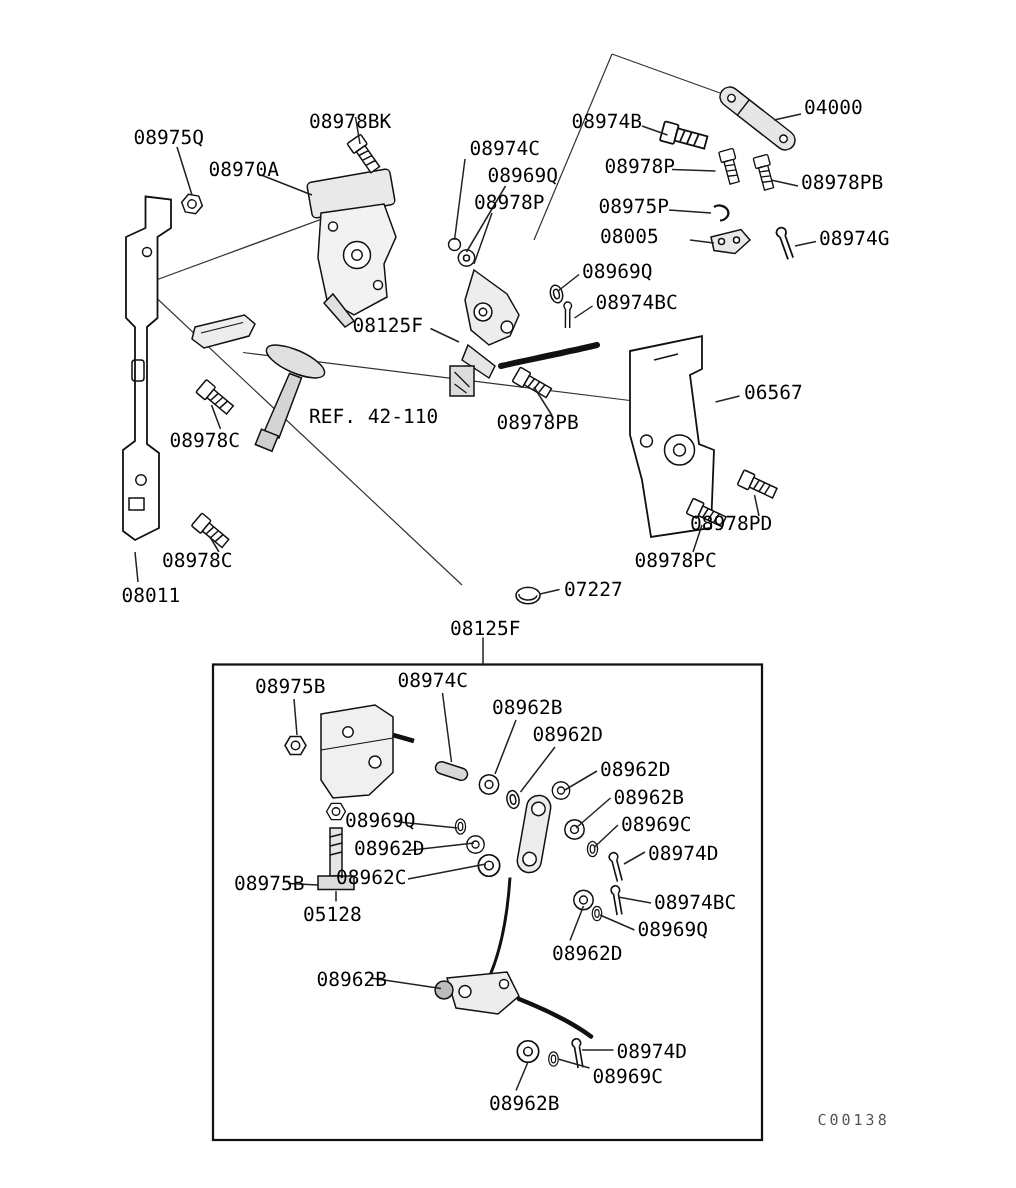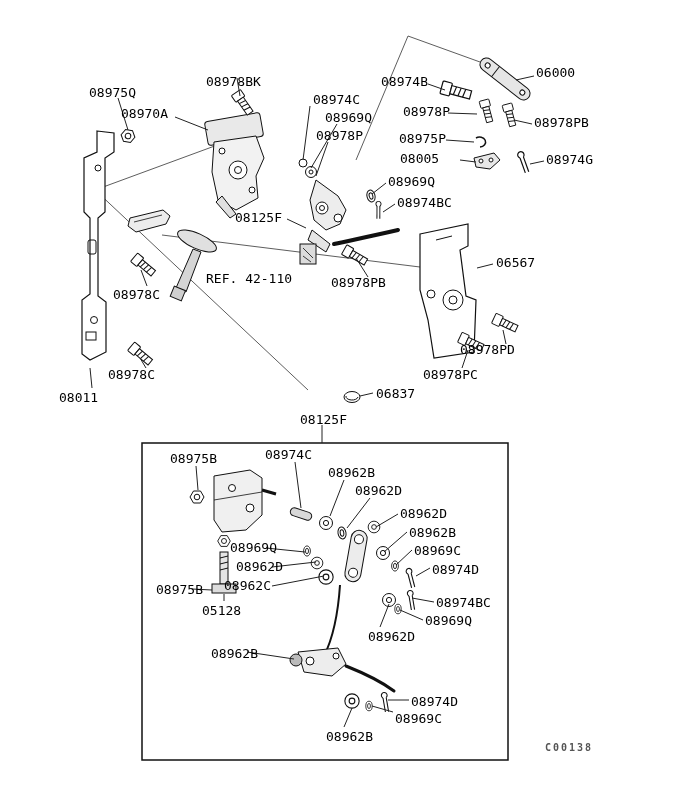--- a/index.html
+++ b/index.html
@@ -9,21 +9,20 @@
     overflow:hidden;
   }
   svg.art { position:absolute; left:0; top:0; }
   .lbl {
     position:absolute; font-size:13px; line-height:15px; color:#000;
     white-space:nowrap;
   }
   .code {
     position:absolute; font-size:10px; color:#555; letter-spacing:2px;
     white-space:nowrap;
-    font-weight:bold;
   }
 </style>
 </head>
 <body>
 
 <div class="page">
 
   <svg class="art" width="677" height="792" viewBox="0 0 677 792">
     <defs>
       <g id="bolt" stroke="#111" stroke-width="1" fill="#fff">
@@ -235,44 +234,44 @@
       <line x1="423" y1="620" x2="400" y2="610"></line>
       <line x1="380" y1="627" x2="389" y2="604"></line>
       <line x1="247" y1="652" x2="294" y2="659"></line>
       <line x1="409" y1="700" x2="388" y2="700"></line>
       <line x1="393" y1="712" x2="372" y2="706"></line>
       <line x1="344" y1="727" x2="352" y2="708"></line>
     </g>
   </svg>
 
   <div class="lbl" style="left:89px;top:85px">08975Q</div>
-  <div class="lbl" style="left:121px;top:106px">08970A</div>
+  <div class="lbl" style="left:139px;top:106px">08970A</div>
   <div class="lbl" style="left:206px;top:74px">08978BK</div>
   <div class="lbl" style="left:313px;top:92px">08974C</div>
   <div class="lbl" style="left:325px;top:110px">08969Q</div>
   <div class="lbl" style="left:316px;top:128px">08978P</div>
   <div class="lbl" style="left:381px;top:74px">08974B</div>
-  <div class="lbl" style="left:536px;top:65px">06000</div>
+  <div class="lbl" style="left:536px;top:65px">04000</div>
   <div class="lbl" style="left:403px;top:104px">08978P</div>
   <div class="lbl" style="left:534px;top:115px">08978PB</div>
   <div class="lbl" style="left:399px;top:131px">08975P</div>
   <div class="lbl" style="left:400px;top:151px">08005</div>
   <div class="lbl" style="left:546px;top:152px">08974G</div>
   <div class="lbl" style="left:388px;top:174px">08969Q</div>
   <div class="lbl" style="left:397px;top:195px">08974BC</div>
   <div class="lbl" style="left:235px;top:210px">08125F</div>
   <div class="lbl" style="left:206px;top:271px">REF. 42-110</div>
   <div class="lbl" style="left:331px;top:275px">08978PB</div>
   <div class="lbl" style="left:496px;top:255px">06567</div>
   <div class="lbl" style="left:113px;top:287px">08978C</div>
   <div class="lbl" style="left:460px;top:342px">08978PD</div>
   <div class="lbl" style="left:423px;top:367px">08978PC</div>
   <div class="lbl" style="left:108px;top:367px">08978C</div>
-  <div class="lbl" style="left:59px;top:390px">08011</div>
-  <div class="lbl" style="left:376px;top:386px">06837</div>
+  <div class="lbl" style="left:81px;top:390px">08011</div>
+  <div class="lbl" style="left:376px;top:386px">07227</div>
   <div class="lbl" style="left:300px;top:412px">08125F</div>
   <div class="lbl" style="left:170px;top:451px">08975B</div>
   <div class="lbl" style="left:265px;top:447px">08974C</div>
   <div class="lbl" style="left:328px;top:465px">08962B</div>
   <div class="lbl" style="left:355px;top:483px">08962D</div>
   <div class="lbl" style="left:400px;top:506px">08962D</div>
   <div class="lbl" style="left:409px;top:525px">08962B</div>
   <div class="lbl" style="left:414px;top:543px">08969C</div>
   <div class="lbl" style="left:432px;top:562px">08974D</div>
   <div class="lbl" style="left:230px;top:540px">08969Q</div>

